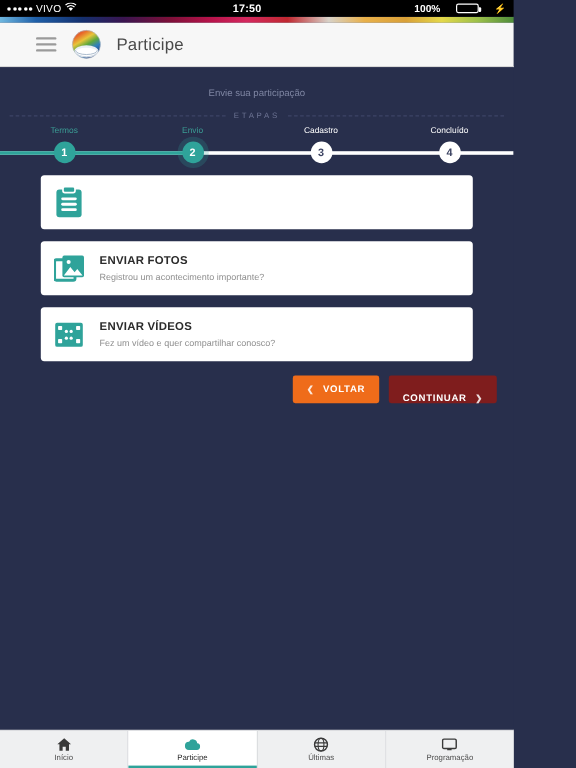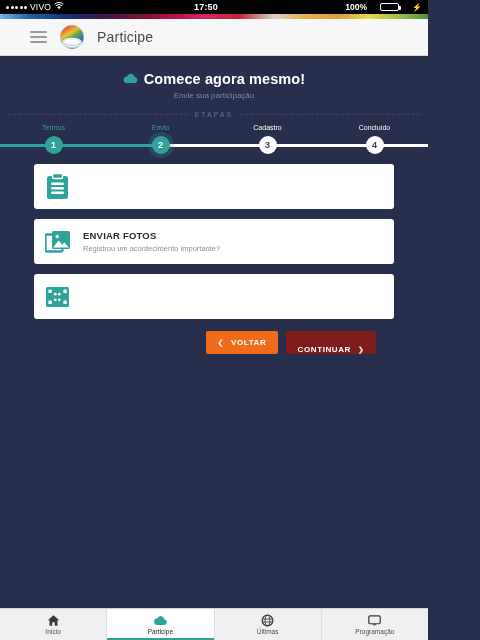--- a/index.html
+++ b/index.html
@@ -118,21 +118,21 @@
     display: flex; align-items: center; padding: 8px 10px; gap: 12px;
     cursor: pointer;
   }
   .card-icon { width: 27px; height: 27px; flex: 0 0 27px; display: flex; align-items: center; justify-content: center; }
   .card-text { display: flex; flex-direction: column; gap: 3px; }
   .card-title { font-size: 9.5px; font-weight: bold; color: #2b2b2b; letter-spacing: .2px; }
   .card-desc { font-size: 7.5px; color: #8f8f8f; }
 
   
   .nav-buttons {
-    margin-top: 12px; padding: 0 52px; display: flex; justify-content: flex-end; gap: 8px;
+    margin-top: 12px; padding: 0 14px; display: flex; justify-content: flex-end; gap: 8px;
   }
   .btn {
     height: 23px; min-width: 72px; border: none; border-radius: 2px;
     display: inline-flex; align-items: center; justify-content: center; gap: 7px;
     color: #ffffff; font-size: 8px; font-weight: bold; letter-spacing: .6px;
     cursor: pointer; padding: 0 11px;
     font-family: "Liberation Sans", sans-serif;
   }
   .btn-back { background: #ef6c1a; }
   .btn-next { background: #7f1d1d; min-width: 90px; align-items: flex-end; }
@@ -215,26 +215,20 @@
       <path d="M6 27.5a14 5.5 0 0 0 28 0" fill="none" stroke="#9fb2c6" stroke-width="1.1"></path>
       <path d="M8 31.5a12 4.2 0 0 0 24 0" fill="none" stroke="#b9c8d8" stroke-width="1"></path>
       <ellipse cx="20" cy="20" rx="18" ry="18" fill="none" stroke="#a9b4c4" stroke-width=".8"></ellipse>
     </svg>
     <div class="app-title">Participe</div>
   </div>
 
   <div class="body">
 
     <div class="hero">
-      <div class="hero-title">
-        <svg class="hero-cloud" viewBox="0 0 20 14">
-          <path d="M5.2 13h9.9a4 4 0 0 0 .4-7.97A5.2 5.2 0 0 0 5.4 4.2 3.9 3.9 0 0 0 5.2 13z" fill="#2fa39a"></path>
-        </svg>
-        <span>Comece agora mesmo!</span>
-      </div>
       <div class="hero-sub">Envie sua participação</div>
     </div>
 
     <div class="stepper-wrap">
       <div class="etapas-row">
         <span class="etapas-line"></span>
         <span class="etapas-label">ETAPAS</span>
         <span class="etapas-line"></span>
       </div>
 
@@ -301,20 +295,24 @@
             <rect x="3.4" y="4.6" width="3.4" height="3.4" rx=".6" fill="#ffffff"></rect>
             <rect x="3.4" y="15.6" width="3.4" height="3.4" rx=".6" fill="#ffffff"></rect>
             <rect x="18.4" y="4.6" width="3.4" height="3.4" rx=".6" fill="#ffffff"></rect>
             <rect x="18.4" y="15.6" width="3.4" height="3.4" rx=".6" fill="#ffffff"></rect>
             <circle cx="10.3" cy="9.2" r="1.35" fill="#ffffff"></circle>
             <circle cx="14.3" cy="9.2" r="1.35" fill="#ffffff"></circle>
             <circle cx="10.3" cy="14.8" r="1.35" fill="#ffffff"></circle>
             <circle cx="14.3" cy="14.8" r="1.35" fill="#ffffff"></circle>
           </svg>
         </div>
+        <div class="card-text">
+          <div class="card-title">ENVIAR VÍDEOS</div>
+          <div class="card-desc">Fez um vídeo e quer compartilhar conosco?</div>
+        </div>
       </div>
 
     </div>
 
     <div class="nav-buttons">
       <button class="btn btn-back">
         <span class="chev">❮</span>
         <span>VOLTAR</span>
       </button>
       <button class="btn btn-next">

